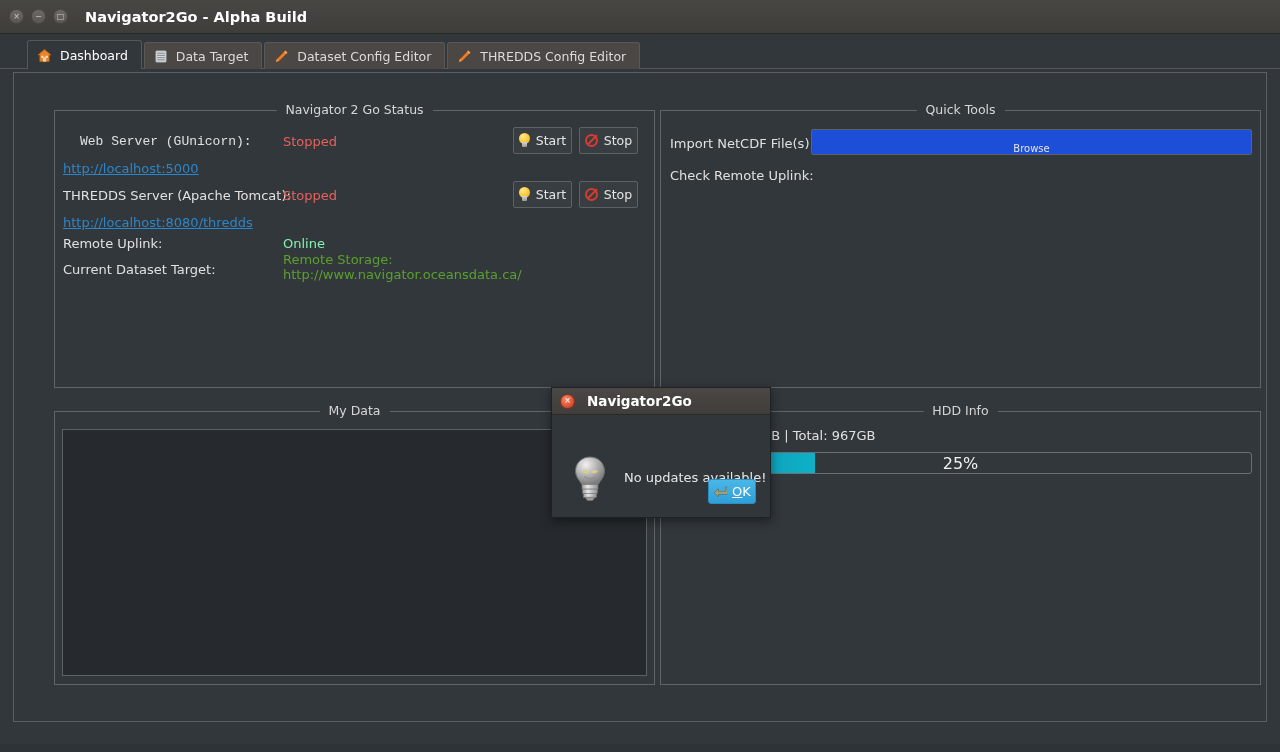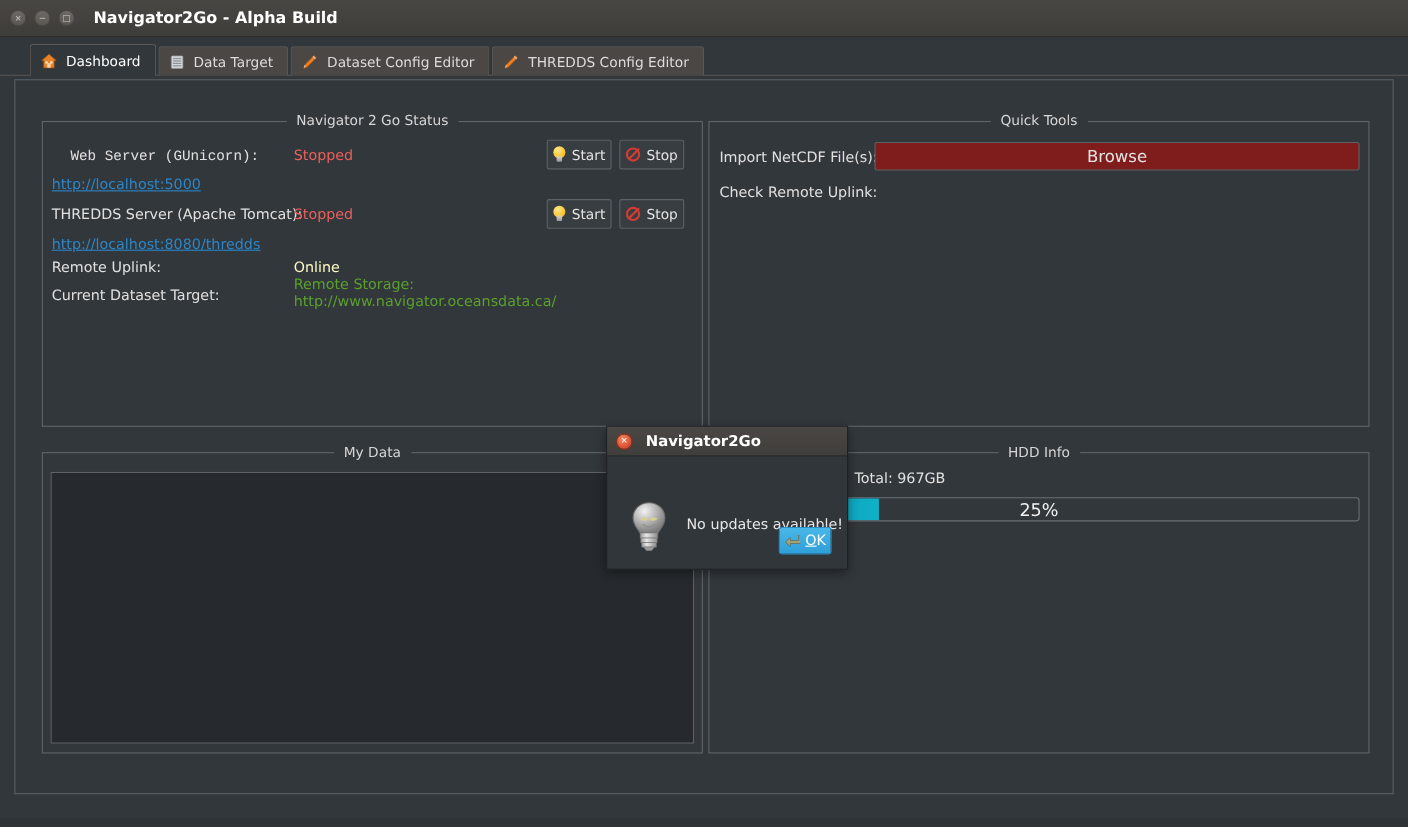--- a/index.html
+++ b/index.html
@@ -75,21 +75,21 @@
     position: absolute; left: 0; top: 69px; width: 1280px; height: 683px;
     background: #32373c;
   }
   #outer-frame {
     position: absolute; left: 13px; top: 3px;
     width: 1254px; height: 650px;
     border: 1px solid #5a5f63;
   }
 
   
-  .groupbox { position: absolute; }
+  .groupbox { position: absolute; margin-left: 16px; }
   .gb-border {
     position: absolute; left: 0; top: 9px; right: 0; bottom: 0;
     border: 1px solid #606569;
   }
   .gb-title {
     position: absolute; top: 0; left: 50%; transform: translateX(-50%);
     background: #32373c;
     padding: 0 9px;
     color: #d6d6d6; font-size: 12.5px;
     white-space: nowrap;
@@ -100,21 +100,21 @@
   
   #status-gb { left: 24px; top: 28px; width: 601px; height: 287px; }
   .row-label {
     position: absolute;
     color: #e0e0e0; font-size: 13px; white-space: nowrap;
   }
   .row-value {
     position: absolute; font-size: 13px; white-space: nowrap;
   }
   .val-stopped { color: #e9605b; }
-  .val-online  { color: #fef9c3; }
+  .val-online  { color: #86efac; }
   .val-green   { color: #5aa02c; line-height: 14px; }
   .link {
     position: absolute;
     color: #2c86c7; font-size: 13px;
     text-decoration: underline;
     white-space: nowrap;
     cursor: pointer;
   }
 
   .btn {
@@ -147,25 +147,25 @@
   .noentry:after {
     content:''; position:absolute; left:-1px; top:3.3px;
     width: 12.6px; height: 2.2px; background:#d43c32;
     transform: rotate(-45deg); transform-origin: center;
   }
 
   
   #tools-gb { left: 630px; top: 28px; width: 601px; height: 287px; }
   .wide-btn {
     position: absolute;
-    background: #7f1d1d;
+    background: #1d4ed8;
     border: 1px solid #5d6265;
     border-radius: 2px;
-    color: #e4e4e4; font-size: 15px;
-    display:flex; align-items:center; justify-content:center;
+    color: #e4e4e4; font-size: 10px;
+    display:flex; align-items:flex-end; justify-content:center;
     cursor: pointer;
   }
 
   
   #jobs-gb { left: 24px; top: 329px; width: 601px; height: 283px; }
   #jobs-list {
     position: absolute; left: 7px; top: 17px; right: 7px; bottom: 8px;
     background: #262a2e;
     border: 1px solid #5d6265;
   }

